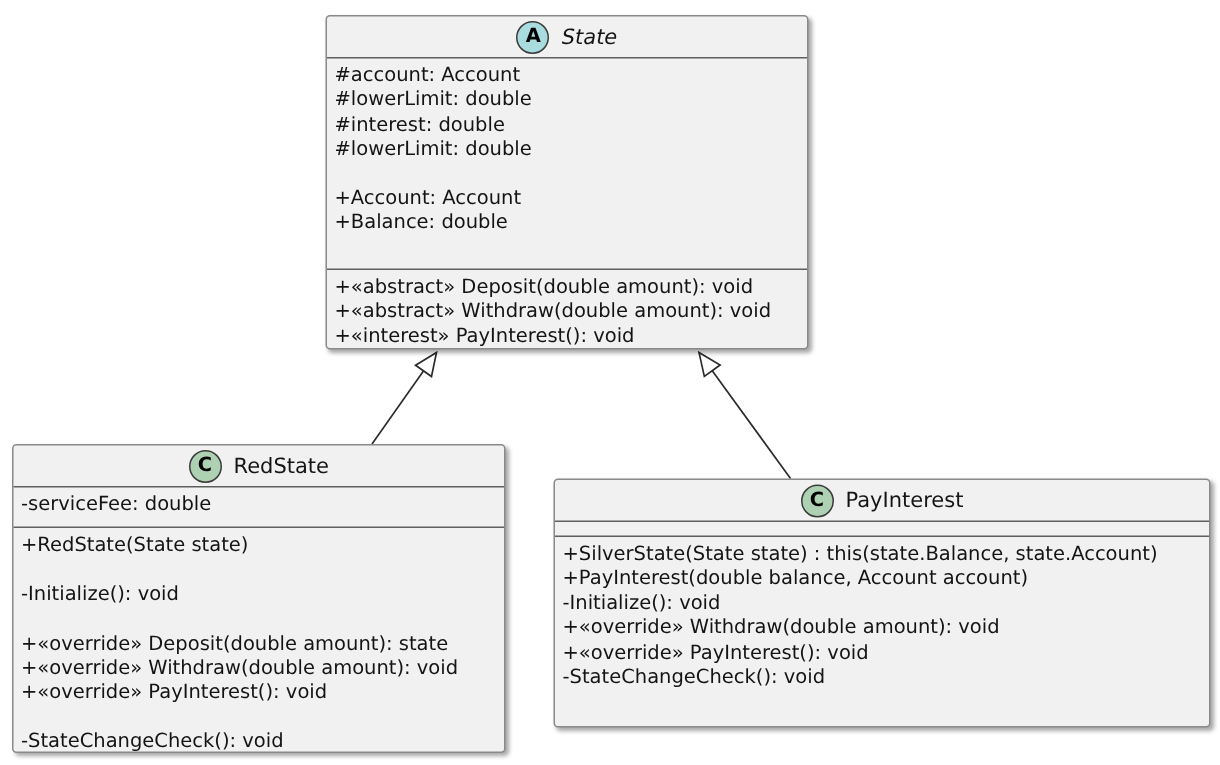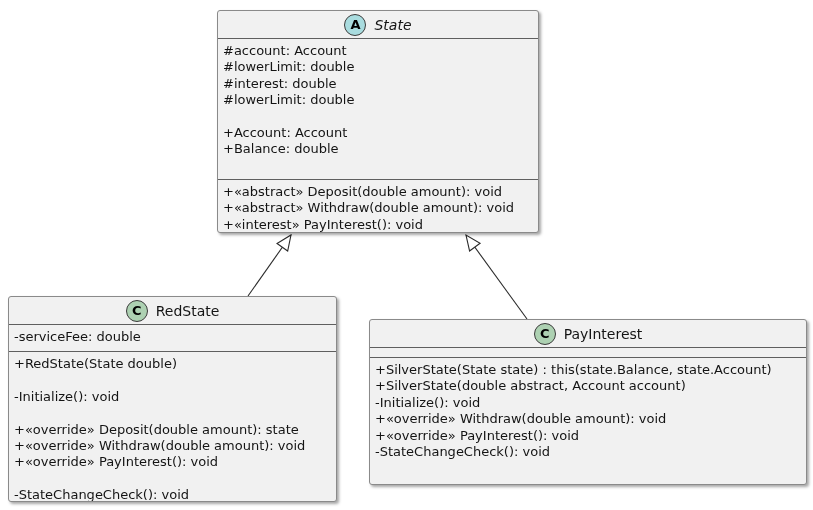--- a/index.html
+++ b/index.html
@@ -120,41 +120,41 @@
 
   <div class="uml-class" id="class-redstate">
     <div class="uml-title">
       <span class="badge class">C</span>
       <span>RedState</span>
     </div>
     <div class="compartment attrs">
       <div class="member">-serviceFee: double</div>
     </div>
     <div class="compartment methods">
-      <div class="member">+RedState(State double)</div>
+      <div class="member">+RedState(State state)</div>
       <div class="member"></div>
       <div class="member">-Initialize(): void</div>
       <div class="member"></div>
       <div class="member">+«override» Deposit(double amount): state</div>
       <div class="member">+«override» Withdraw(double amount): void</div>
       <div class="member">+«override» PayInterest(): void</div>
       <div class="member"></div>
       <div class="member">-StateChangeCheck(): void</div>
     </div>
   </div>
 
   <div class="uml-class" id="class-silverstate">
     <div class="uml-title">
       <span class="badge class">C</span>
       <span>PayInterest</span>
     </div>
     <div class="compartment attrs"></div>
     <div class="compartment methods">
       <div class="member">+SilverState(State state) : this(state.Balance, state.Account)</div>
-      <div class="member">+SilverState(double abstract, Account account)</div>
+      <div class="member">+PayInterest(double balance, Account account)</div>
       <div class="member">-Initialize(): void</div>
       <div class="member">+«override» Withdraw(double amount): void</div>
       <div class="member">+«override» PayInterest(): void</div>
       <div class="member">-StateChangeCheck(): void</div>
     </div>
   </div>
 
 </div>
 
 </body></html>

